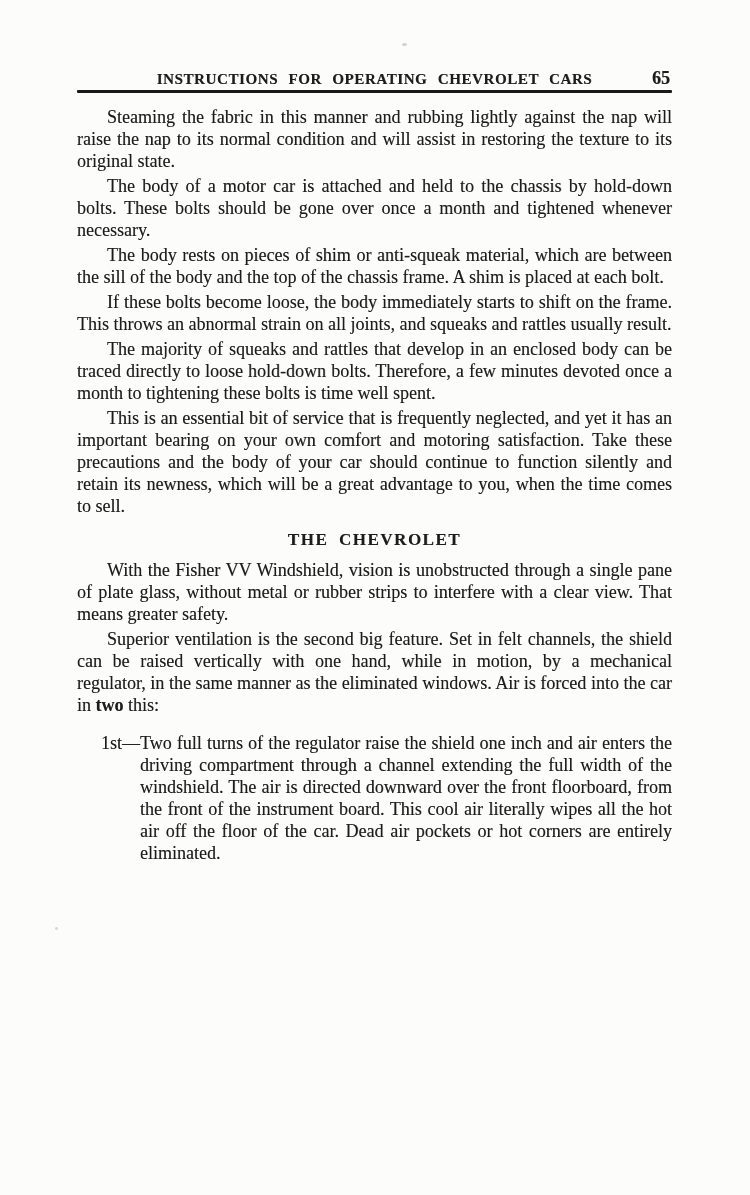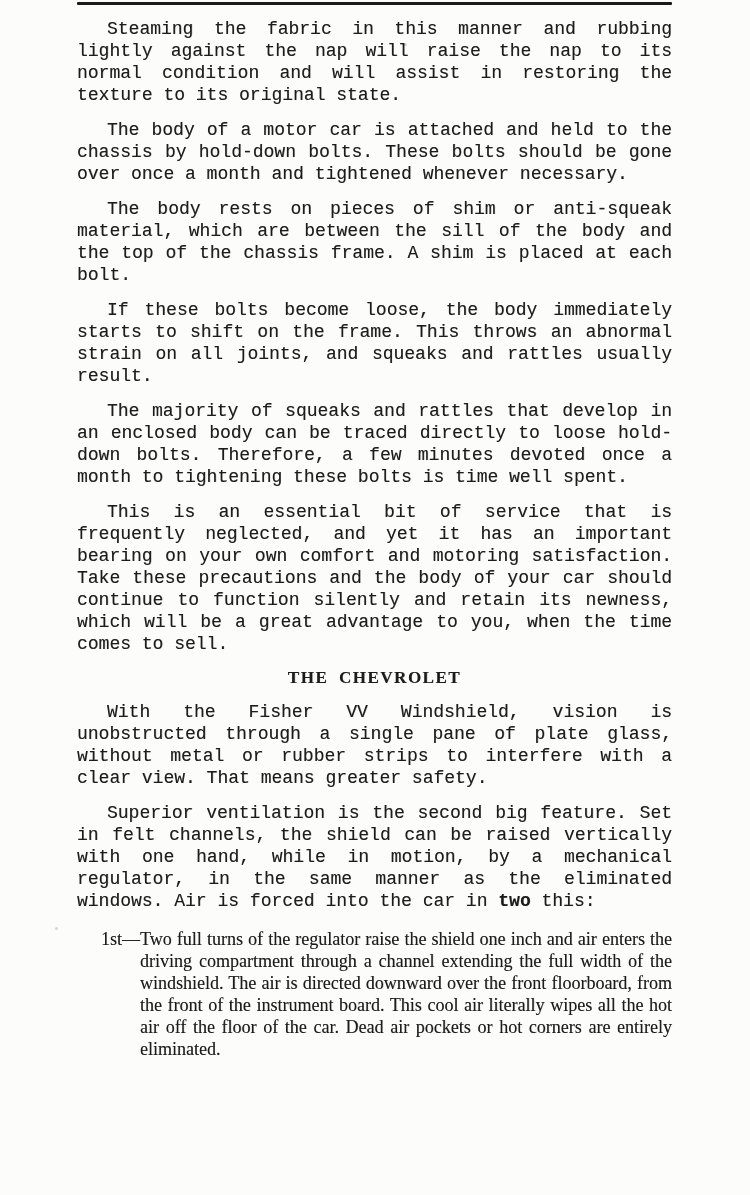--- a/index.html
+++ b/index.html
@@ -24,41 +24,45 @@
     font-weight:bold; font-size:18px;
     text-shadow:0.4px 0.3px 0.3px rgba(20,20,20,0.45);
   }
   .rule { height:3px; background:#1a1a1a; margin-top:2px; border-radius:1px; }
   .content {
     margin-top:13px;
     font-size:18px; line-height:22px;
     text-align:justify;
     text-shadow:0.35px 0.25px 0.3px rgba(20,20,20,0.4);
   }
-  .paragraph { margin:13px 0; text-indent:30px;font-family:Liberation Mono, monospace; }
+  .paragraph { margin:3px 0; text-indent:30px; }
   .section-heading {
     font-size:17px; line-height:20px; font-weight:bold;
     text-align:center; text-indent:0;
     letter-spacing:1.5px; word-spacing:5px;
     margin:13px 0 9px 0;
   }
   .list-item { margin:16px 0; padding-left:63px; text-indent:-39px; }
   .list-item .marker { font-weight:normal; }
   .emph { font-weight:bold; }
   .speck { position:absolute; border-radius:50%; }
   .speck-top { left:402px; top:43px; width:5px; height:3px; background:rgba(130,130,130,0.35); }
   .speck-left { left:55px; top:927px; width:3px; height:3px; background:rgba(130,130,130,0.3); }
 </style>
 </head>
 <body>
 
 <div class="page">
   <div class="speck speck-top"></div>
   <div class="speck speck-left"></div>
   <div class="column">
+    <div class="header">
+      <span class="running-title">INSTRUCTIONS FOR OPERATING CHEVROLET CARS</span>
+      <span class="page-number">65</span>
+    </div>
     <div class="rule"></div>
     <div class="content" id="content">
         <p class="paragraph">Steaming the fabric in this manner and rubbing lightly against the nap will raise the nap to its normal condition and will assist in restoring the texture to its original state.</p>
         <p class="paragraph">The body of a motor car is attached and held to the chassis by hold-down bolts. These bolts should be gone over once a month and tightened whenever necessary.</p>
         <p class="paragraph">The body rests on pieces of shim or anti-squeak material, which are between the sill of the body and the top of the chassis frame. A shim is placed at each bolt.</p>
         <p class="paragraph">If these bolts become loose, the body immediately starts to shift on the frame. This throws an abnormal strain on all joints, and squeaks and rattles usually result.</p>
         <p class="paragraph">The majority of squeaks and rattles that develop in an enclosed body can be traced directly to loose hold-down bolts. Therefore, a few minutes devoted once a month to tightening these bolts is time well spent.</p>
         <p class="paragraph">This is an essential bit of service that is frequently neglected, and yet it has an important bearing on your own comfort and motoring satisfaction. Take these precautions and the body of your car should continue to function silently and retain its newness, which will be a great advantage to you, when the time comes to sell.</p>
         <h2 class="section-heading">THE CHEVROLET</h2>
         <p class="paragraph">With the Fisher VV Windshield, vision is unobstructed through a single pane of plate glass, without metal or rubber strips to interfere with a clear view. That means greater safety.</p>

